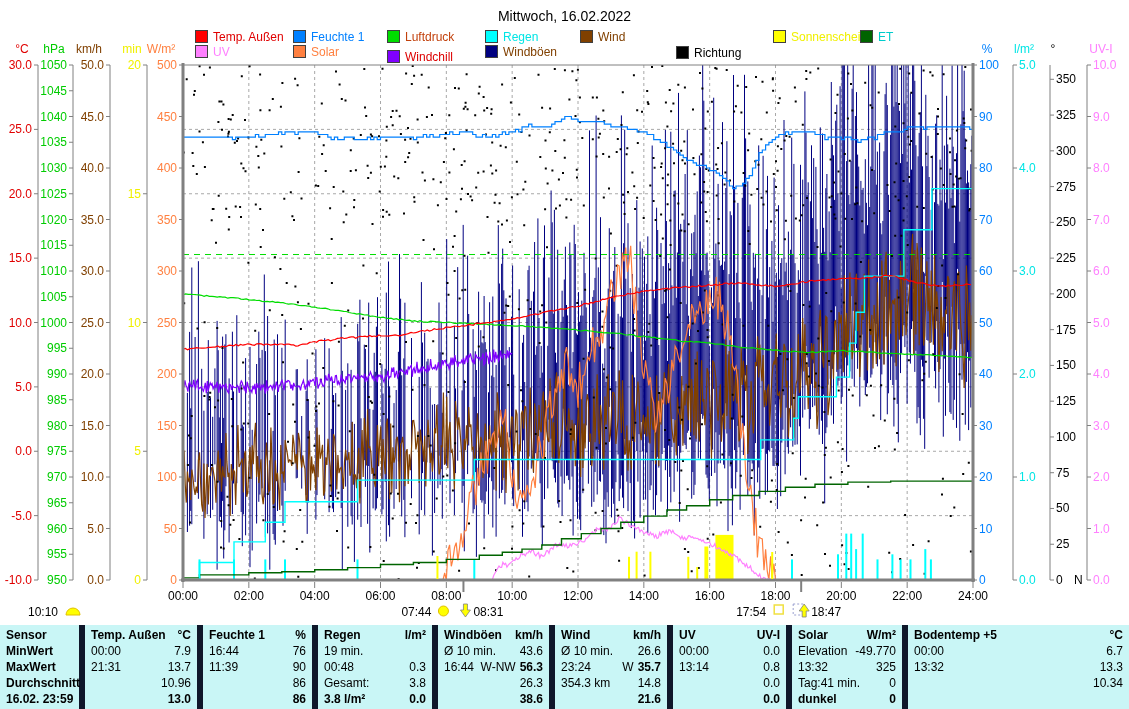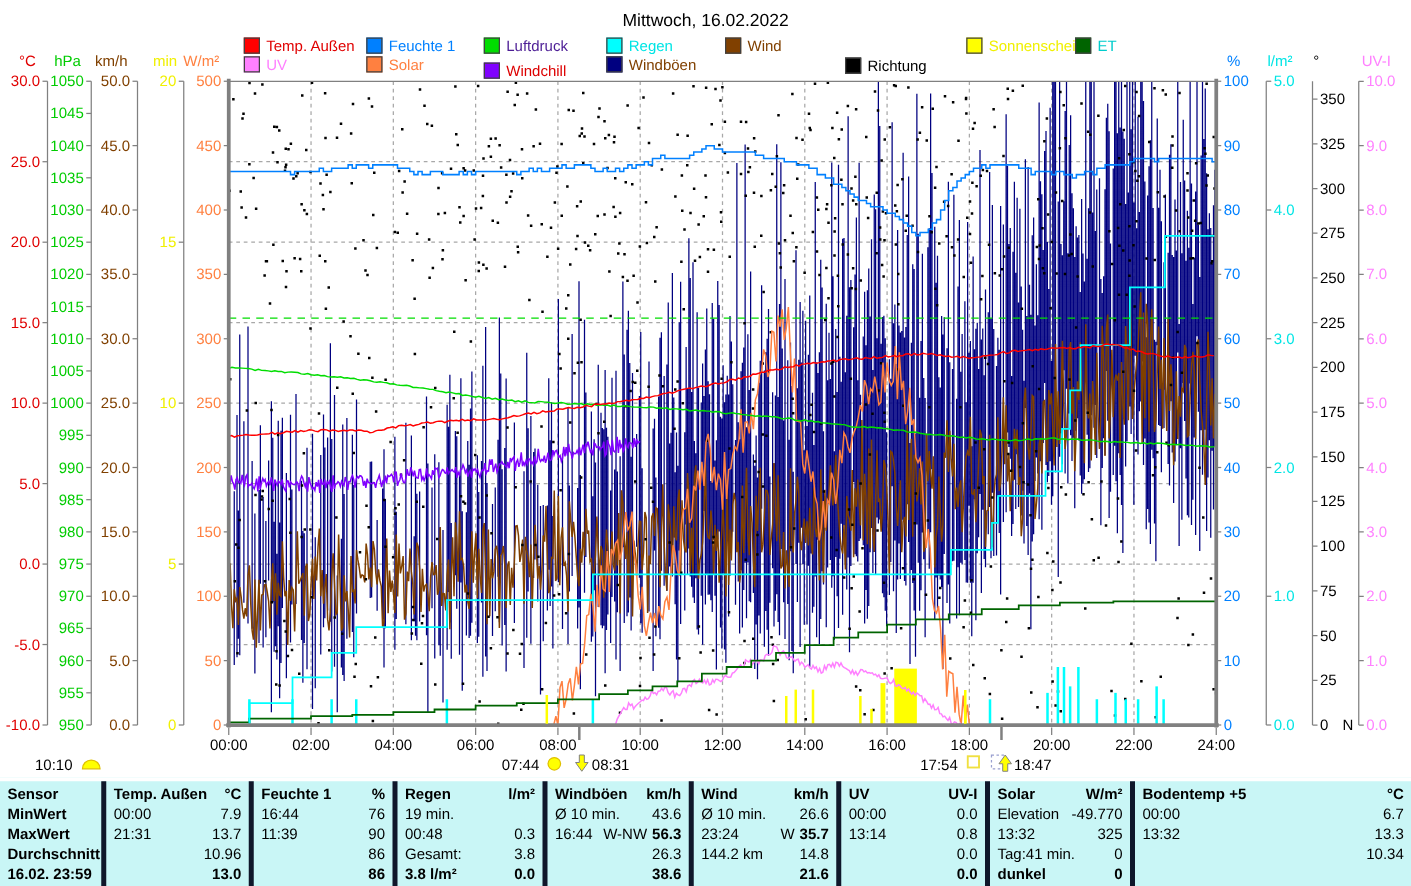--- a/index.html
+++ b/index.html
@@ -7,21 +7,21 @@
     font-family:"Liberation Sans",sans-serif;overflow:hidden;}
   .title{position:absolute;top:8px;left:0;width:100%;text-align:center;
     font-size:14px;color:#000;}
   .legend-item{position:absolute;display:flex;align-items:center;gap:5px;height:13px;}
   .legend-swatch{width:11px;height:11px;border:1px solid #404040;flex:none;}
   .legend-label{font-size:12px;white-space:nowrap;}
   svg text{font-family:"Liberation Sans",sans-serif;font-size:12px;}
   .wtable{position:absolute;left:0;top:622px;width:1129px;height:87px;
     background:#c9f6f6;border-top:3px solid #ffffff;box-sizing:border-box;
     display:flex;font-size:12px;color:#000;}
-  .wcol{box-sizing:border-box;border-right:4px solid #0f172a;padding:2px 0 0 0;flex:none;}
+  .wcol{box-sizing:border-box;border-right:6px solid #0f172a;padding:2px 0 0 0;flex:none;}
   .wcol:last-child{border-right:none;}
   .wrow{height:16px;line-height:16px;display:flex;padding:0 6px;white-space:nowrap;}
   .wrow .l{flex:none;}
   .wrow .m{margin-left:auto;padding-right:4px;}
   .wrow .r{text-align:right;flex:none;margin-left:auto;}
   .wrow .m + .r{margin-left:0;font-weight:bold;}
   .bold{font-weight:bold;}
 </style>
 </head>
 <body>
@@ -32,21 +32,21 @@
       <div class="legend-item" style="left: 195px; top: 30px;">
         <span class="legend-swatch" style="background: rgb(255, 0, 0);"></span>
         <span class="legend-label" style="color: rgb(224, 0, 0);">Temp. Außen</span>
       </div>
       <div class="legend-item" style="left: 293px; top: 30px;">
         <span class="legend-swatch" style="background: rgb(0, 128, 255);"></span>
         <span class="legend-label" style="color: rgb(0, 128, 255);">Feuchte 1</span>
       </div>
       <div class="legend-item" style="left: 387px; top: 30px;">
         <span class="legend-swatch" style="background: rgb(0, 221, 0);"></span>
-        <span class="legend-label" style="color: #4c1d95;">Luftdruck</span>
+        <span class="legend-label" style="color: #c2410c;">Luftdruck</span>
       </div>
       <div class="legend-item" style="left: 485px; top: 30px;">
         <span class="legend-swatch" style="background: rgb(0, 255, 255);"></span>
         <span class="legend-label" style="color: rgb(0, 229, 229);">Regen</span>
       </div>
       <div class="legend-item" style="left: 580px; top: 30px;">
         <span class="legend-swatch" style="background: rgb(128, 64, 0);"></span>
         <span class="legend-label" style="color: rgb(128, 64, 0);">Wind</span>
       </div>
       <div class="legend-item" style="left: 676px; top: 46px;">
@@ -518,21 +518,21 @@
         <div class="wrow">
           <span class="l">Ø 10 min.</span>
           <span class="r">26.6</span>
         </div>
         <div class="wrow">
           <span class="l">23:24</span>
           <span class="m">W</span>
           <span class="r">35.7</span>
         </div>
         <div class="wrow">
-          <span class="l">144.2 km</span>
+          <span class="l">354.3 km</span>
           <span class="r">14.8</span>
         </div>
         <div class="wrow bold">
           <span class="l"></span>
           <span class="r">21.6</span>
         </div>
       </div>
       <div class="wcol" style="width: 119px;">
         <div class="wrow bold">
           <span class="l">UV</span>

